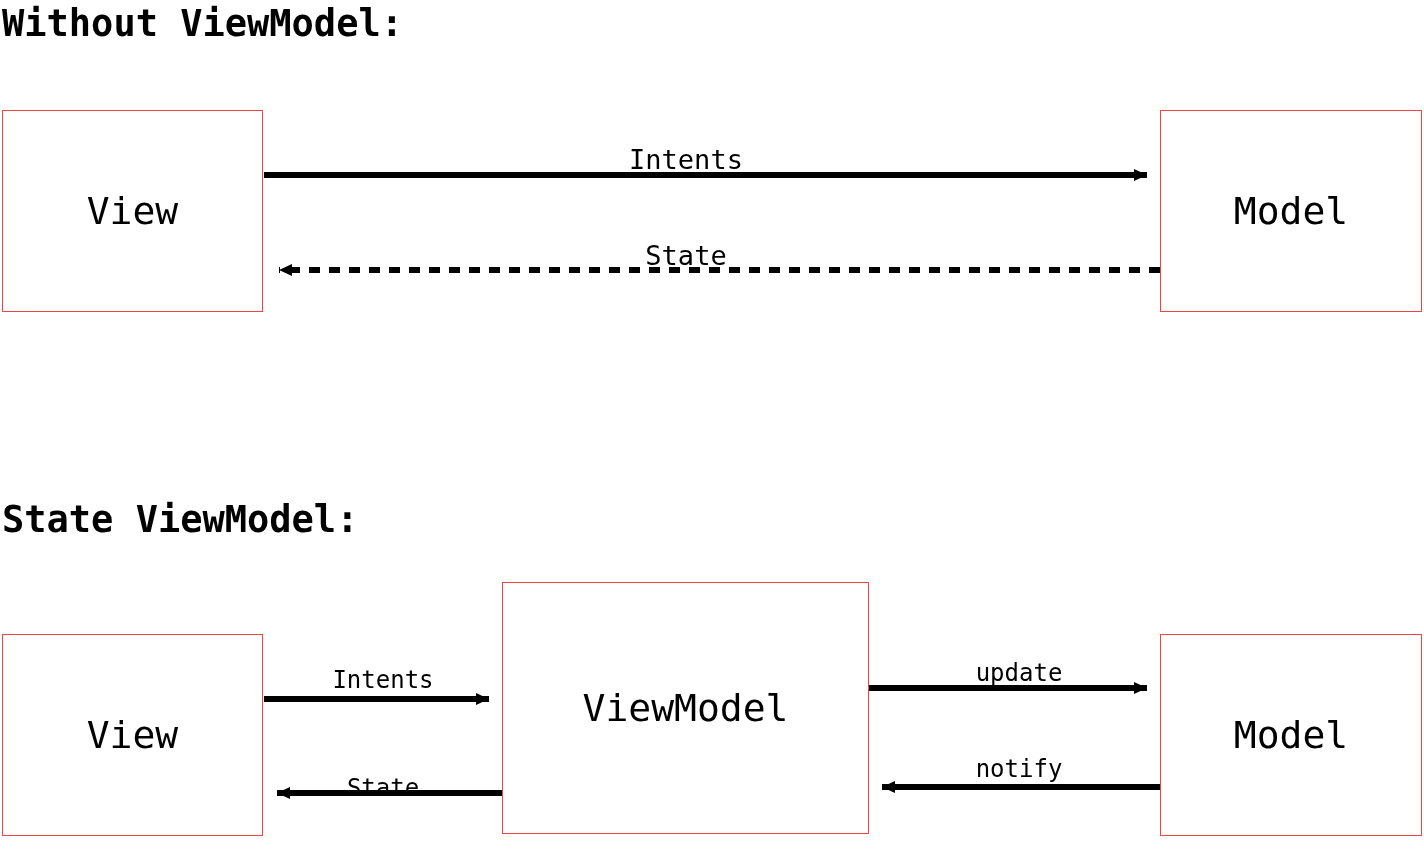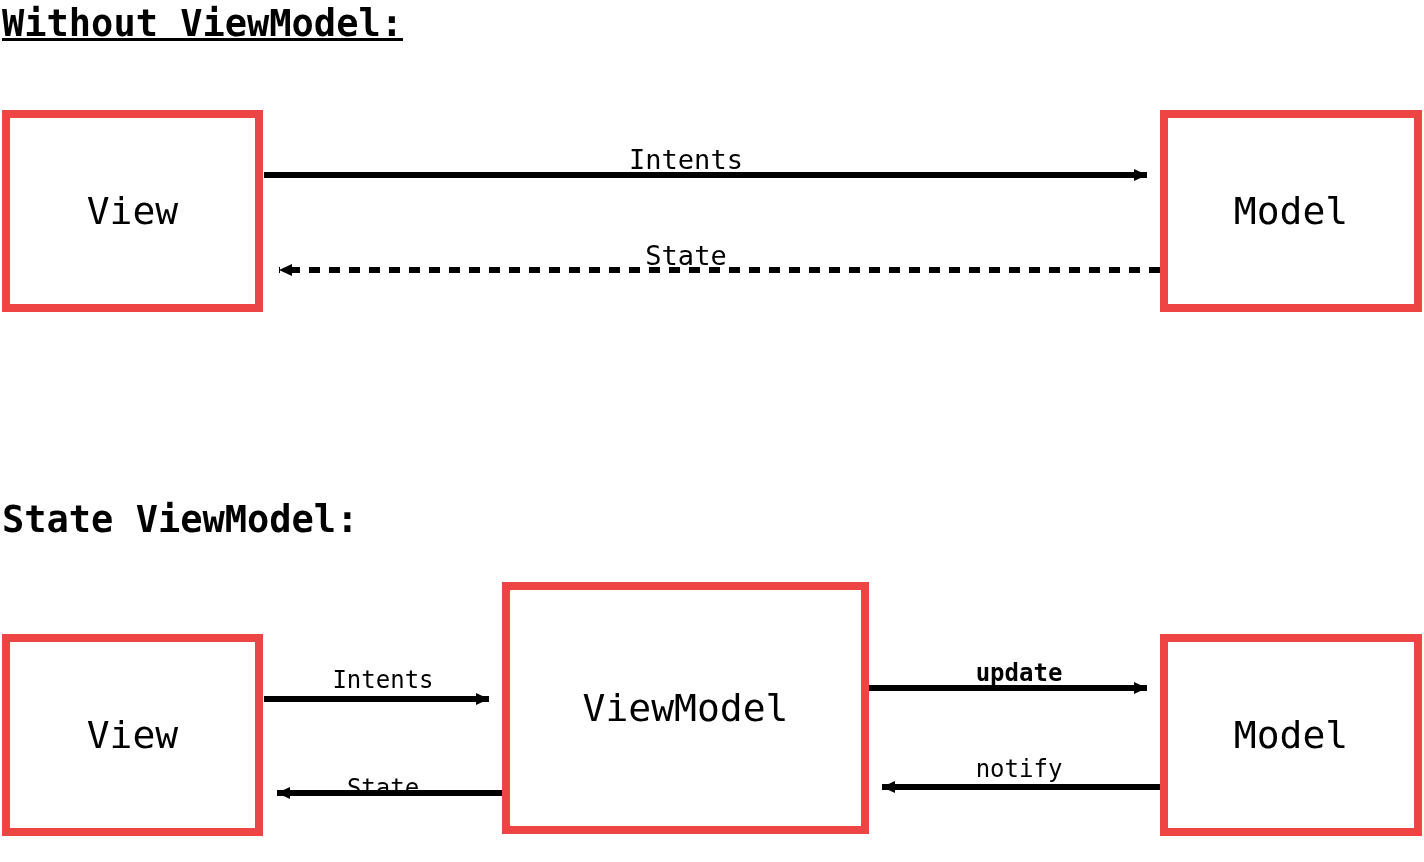--- a/index.html
+++ b/index.html
@@ -29,21 +29,21 @@
     font-weight: bold;
     font-size: 37px;
     letter-spacing: 0px;
     color: #000000;
     white-space: pre;
     line-height: 1;
   }
   .node-box {
     position: absolute;
     box-sizing: border-box;
-    border: 8px solid #ef4444;
+    border: 1px solid #ef4444;
     background: #ffffff;
     display: flex;
     align-items: center;
     justify-content: center;
   }
   .node-label {
     font-family: "DejaVu Sans Mono", "Liberation Mono", monospace;
     font-size: 38px;
     font-weight: 400;
     color: #000000;
@@ -94,21 +94,21 @@
 
   <g>
     <line x1="869" y1="688" x2="1147" y2="688" stroke="#000000" stroke-width="6" marker-end="url(#arrowRight)"></line>
   </g>
 
   <g>
     <line x1="1160" y1="787" x2="882" y2="787" stroke="#000000" stroke-width="6" marker-end="url(#arrowLeft)"></line>
   </g>
 </svg>
 
-<div class="section-title" style="left:2px; top:5px;text-decoration:underline;">Without ViewModel:</div>
+<div class="section-title" style="left:2px; top:5px;">Without ViewModel:</div>
 
 <div class="node-box" style="left:2px; top:110px; width:261px; height:202px;">
   <span class="node-label">View</span>
 </div>
 
 <div class="node-box" style="left:1160px; top:110px; width:262px; height:202px;">
   <span class="node-label">Model</span>
 </div>
 
 <div class="edge-label big" style="left:686px; top:126px;">Intents</div>
@@ -126,15 +126,15 @@
 </div>
 
 <div class="node-box" style="left:1160px; top:634px; width:262px; height:202px;">
   <span class="node-label">Model</span>
 </div>
 
 <div class="edge-label small" style="left:383px; top:648px;">Intents</div>
 
 <div class="edge-label small" style="left:383px; top:756px;">State</div>
 
-<div class="edge-label small" style="left:1019px; top:641px;font-weight:bold;">update</div>
+<div class="edge-label small" style="left:1019px; top:641px;">update</div>
 
 <div class="edge-label small" style="left:1019px; top:737px;">notify</div>
 
 </body></html>

